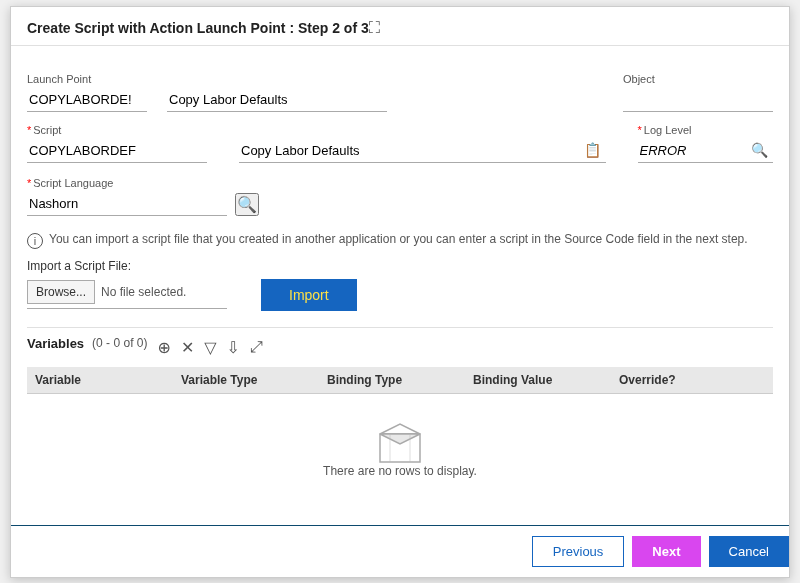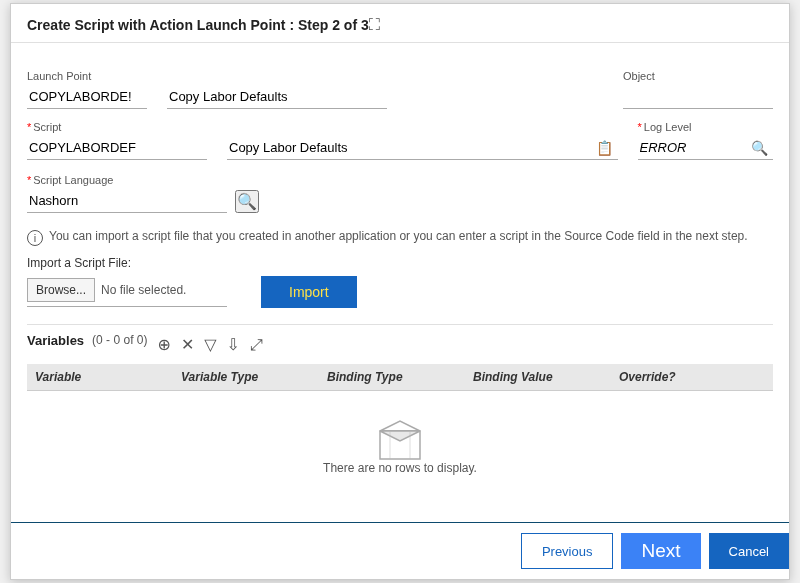--- a/index.html
+++ b/index.html
@@ -177,21 +177,21 @@
     }
     .table-header {
       display: flex;
       background: #e8e8e8;
       padding: 6px 8px;
       font-size: 12px;
       font-weight: bold;
       color: #333;
       border-bottom: 1px solid #ccc;
     }
-    .table-header span { flex: 1; font-style: italic; }
+    .table-header span { flex: 1; }
     .empty-state {
       display: flex;
       flex-direction: column;
       align-items: center;
       padding: 20px 0;
     }
     .empty-text {
       font-size: 12px;
       color: #555;
     }
@@ -204,26 +204,27 @@
     }
     .btn-prev {
       background: #fff;
       border: 1px solid #1565c0;
       color: #1565c0;
       padding: 7px 20px;
       font-size: 13px;
       cursor: pointer;
     }
     .btn-next {
-      background: #3b82f6;
+      background: #d946ef;
       color: #fff;
       border: none;
       padding: 7px 20px;
-      font-size: 19px;
-      cursor: pointer;
+      font-size: 13px;
+      cursor: pointer;
+      font-weight: bold;
     }
     .btn-cancel {
       background: #1565c0;
       color: #fff;
       border: none;
       padding: 7px 20px;
       font-size: 13px;
       cursor: pointer;
     }
   </style>
@@ -248,21 +249,21 @@
         <div class="field-group">
           <input type="text" style="width: 220px;" value="Copy Labor Defaults">
         </div>
       </div>
       <div class="field-group">
         <span class="section-label">Object</span>
         <input type="text" style="width: 150px;" value="">
       </div>
     </div>
 
-    <div style="display:flex; gap:20px; align-items:flex-end; margin-bottom:14px;justify-content:flex-end;">
+    <div style="display:flex; gap:32px; align-items:flex-end; margin-bottom:14px;justify-content:flex-end;">
       <div class="field-group">
         <span class="section-label">
           <span class="required-star">*</span><span>Script</span>
         </span>
         <input type="text" style="width: 180px;" value="COPYLABORDEF">
       </div>
       <div class="field-group" style="flex:1;">
         <div class="field-with-icon">
           <input type="text" value="Copy Labor Defaults" style="">
           <button class="icon-btn">📋</button>

